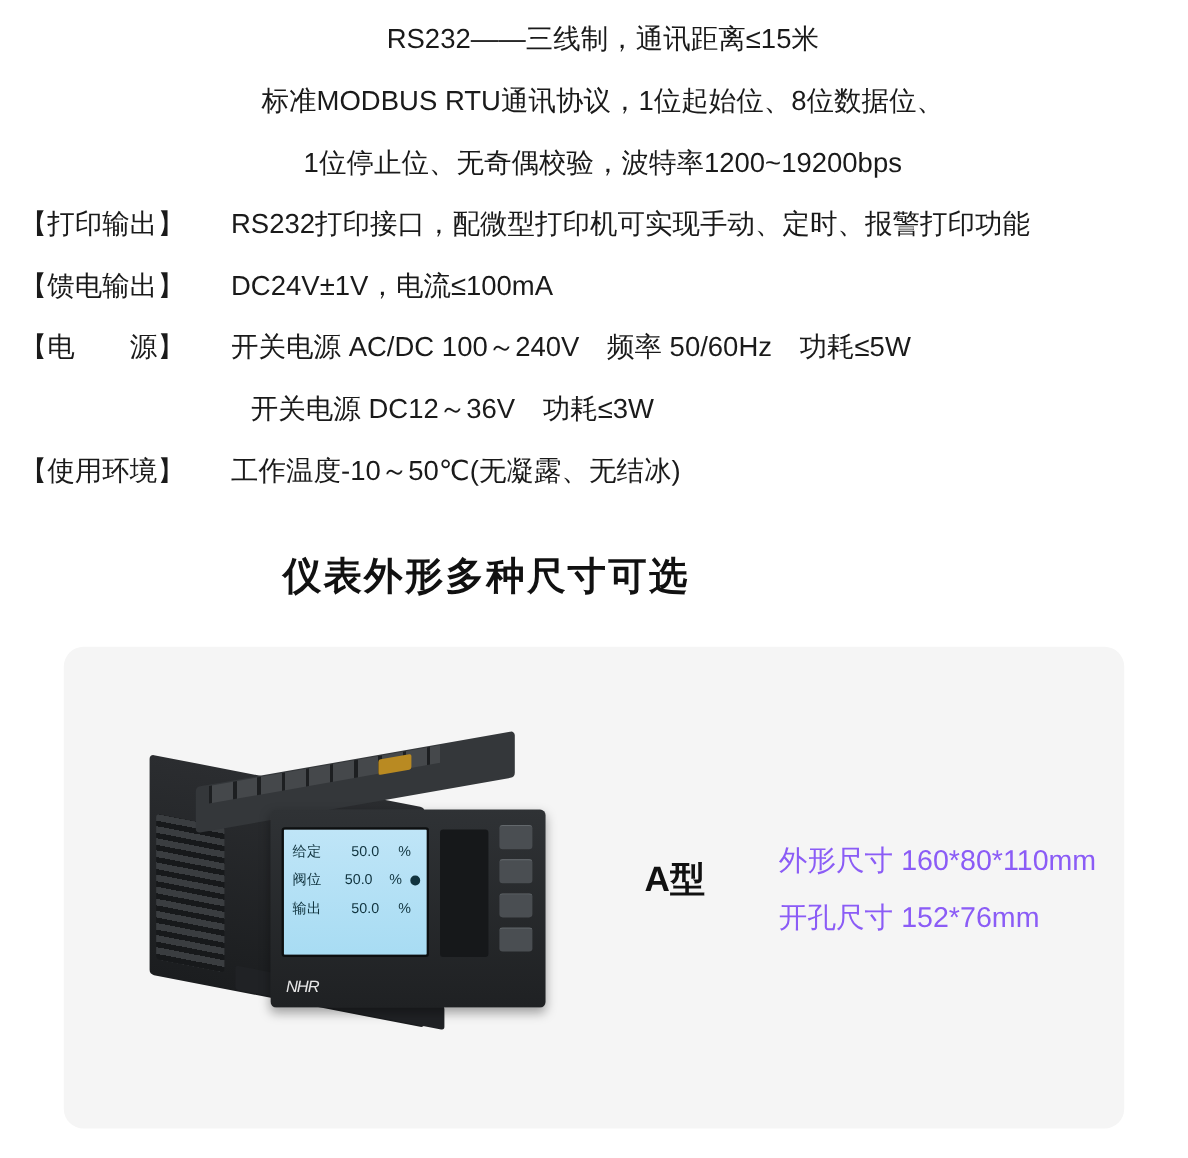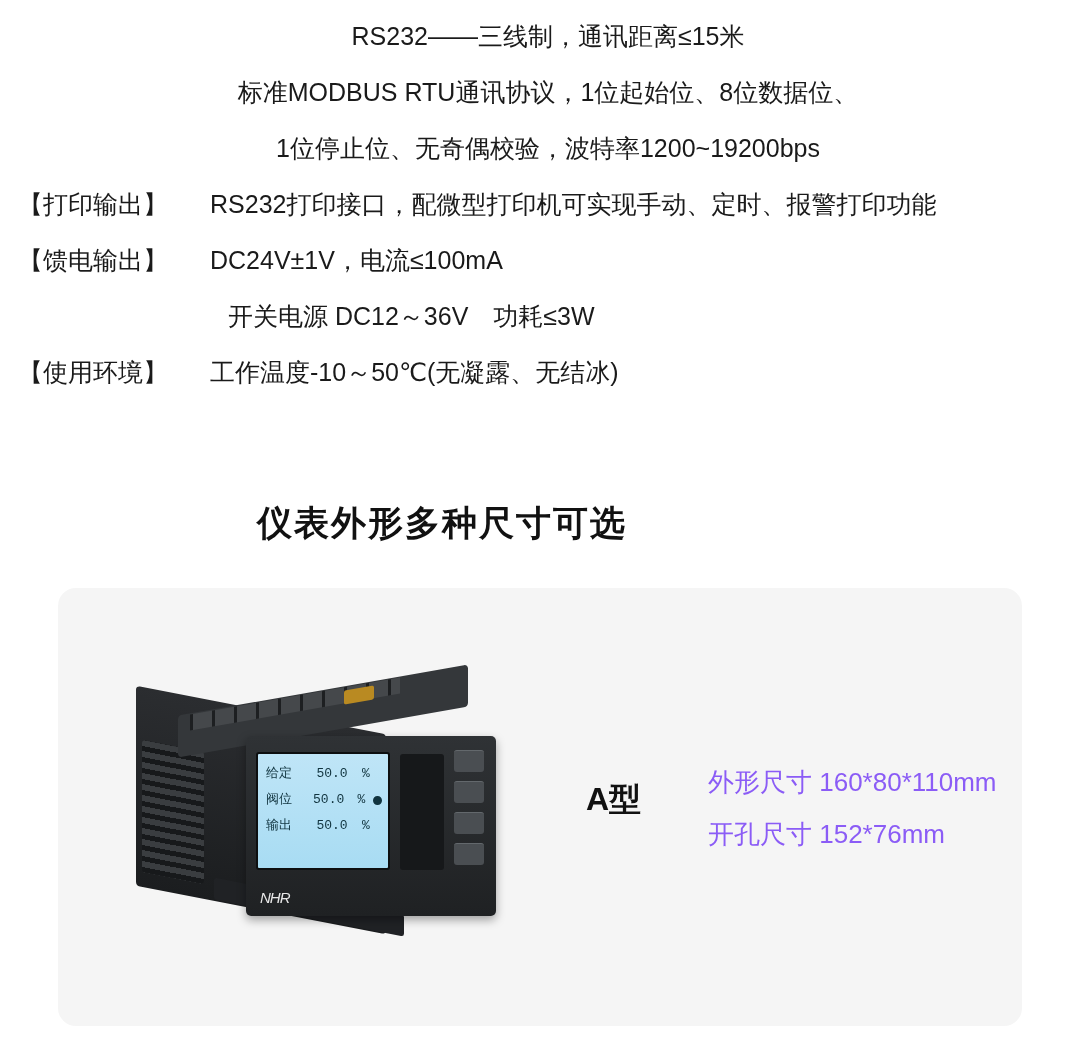--- a/index.html
+++ b/index.html
@@ -158,21 +158,21 @@
     top: 16px;
     width: 134px;
     height: 118px;
     background: linear-gradient(180deg,#bfe5f7 0%, #a8dcf3 100%);
     border: 2px solid #0d0f10;
     border-radius: 3px;
     padding: 7px 6px 0 8px;
     font-size: 13px;
     line-height: 26px;
     color: #11343f;
-    font-family: Liberation Mono, monospace;
+    font-family: Liberation Sans, sans-serif;
   }
   .scr-line {
     display: flex;
     align-items: center;
     white-space: nowrap;
   }
   .scr-name { width: 42px; }
   .scr-val { width: 48px; text-align: center; }
   .scr-unit { padding-left: 6px; }
   .scr-dot {
@@ -265,20 +265,24 @@
   <div class="spec-row">
     <span class="spec-label">【打印输出】</span>
     <span class="spec-value">RS232打印接口，配微型打印机可实现手动、定时、报警打印功能</span>
   </div>
 
   <div class="spec-row">
     <span class="spec-label">【馈电输出】</span>
     <span class="spec-value">DC24V±1V，电流≤100mA</span>
   </div>
 
+  <div class="spec-row">
+    <span class="spec-label spread">【电　　源】</span>
+    <span class="spec-value">开关电源 AC/DC 100～240V　频率 50/60Hz　功耗≤5W</span>
+  </div>
 
   <div class="spec-row indented">
     <span class="spec-value">开关电源 DC12～36V　功耗≤3W</span>
   </div>
 
   <div class="spec-row">
     <span class="spec-label">【使用环境】</span>
     <span class="spec-value">工作温度-10～50℃(无凝露、无结冰)</span>
   </div>
 

